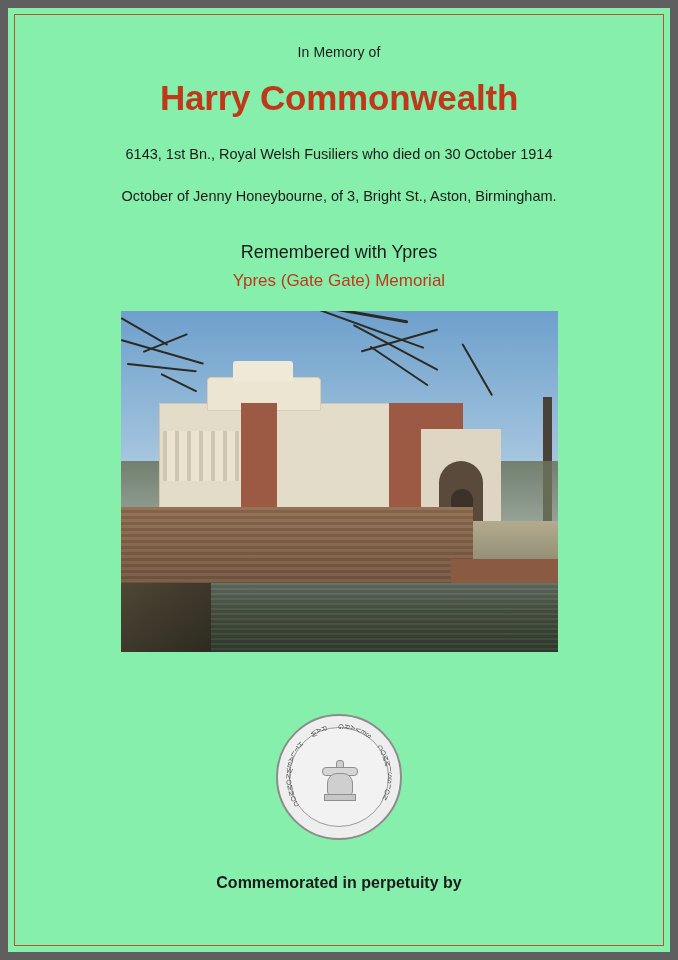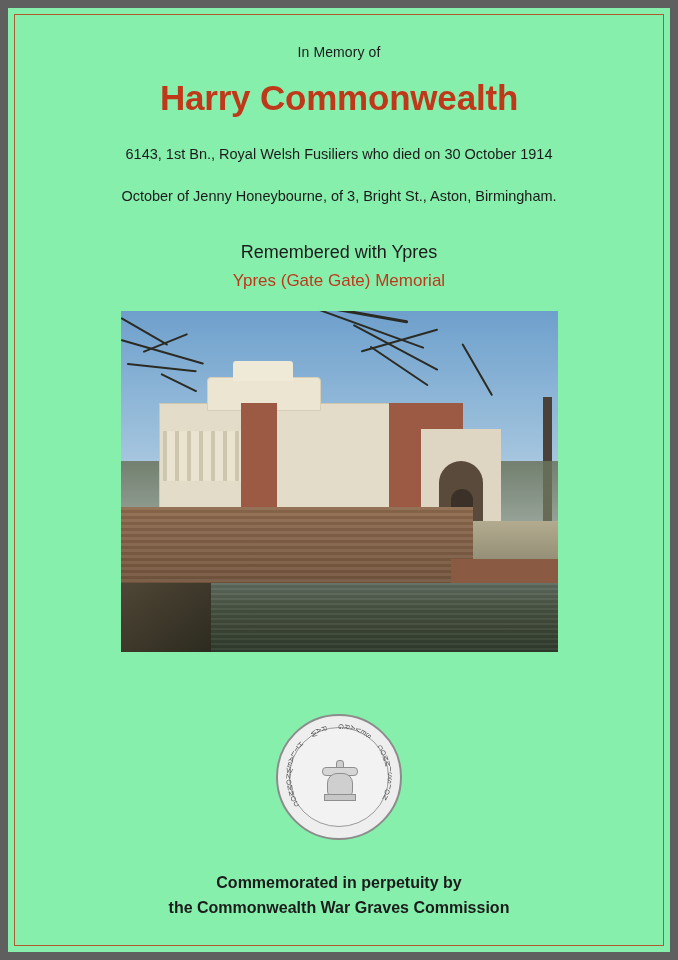--- a/index.html
+++ b/index.html
@@ -352,17 +352,16 @@
       <div class="urn">
         <div class="urn-knob"></div>
         <div class="urn-lid"></div>
         <div class="urn-body"></div>
         <div class="urn-base"></div>
       </div>
     </div>
 
     <div class="footer">
       <div class="footer-line">Commemorated in perpetuity by</div>
-      <div class="footer-line">the Commonwealth War Graves Commission</div>
     </div>
 
   </div>
 </div>
 
 </body></html>

